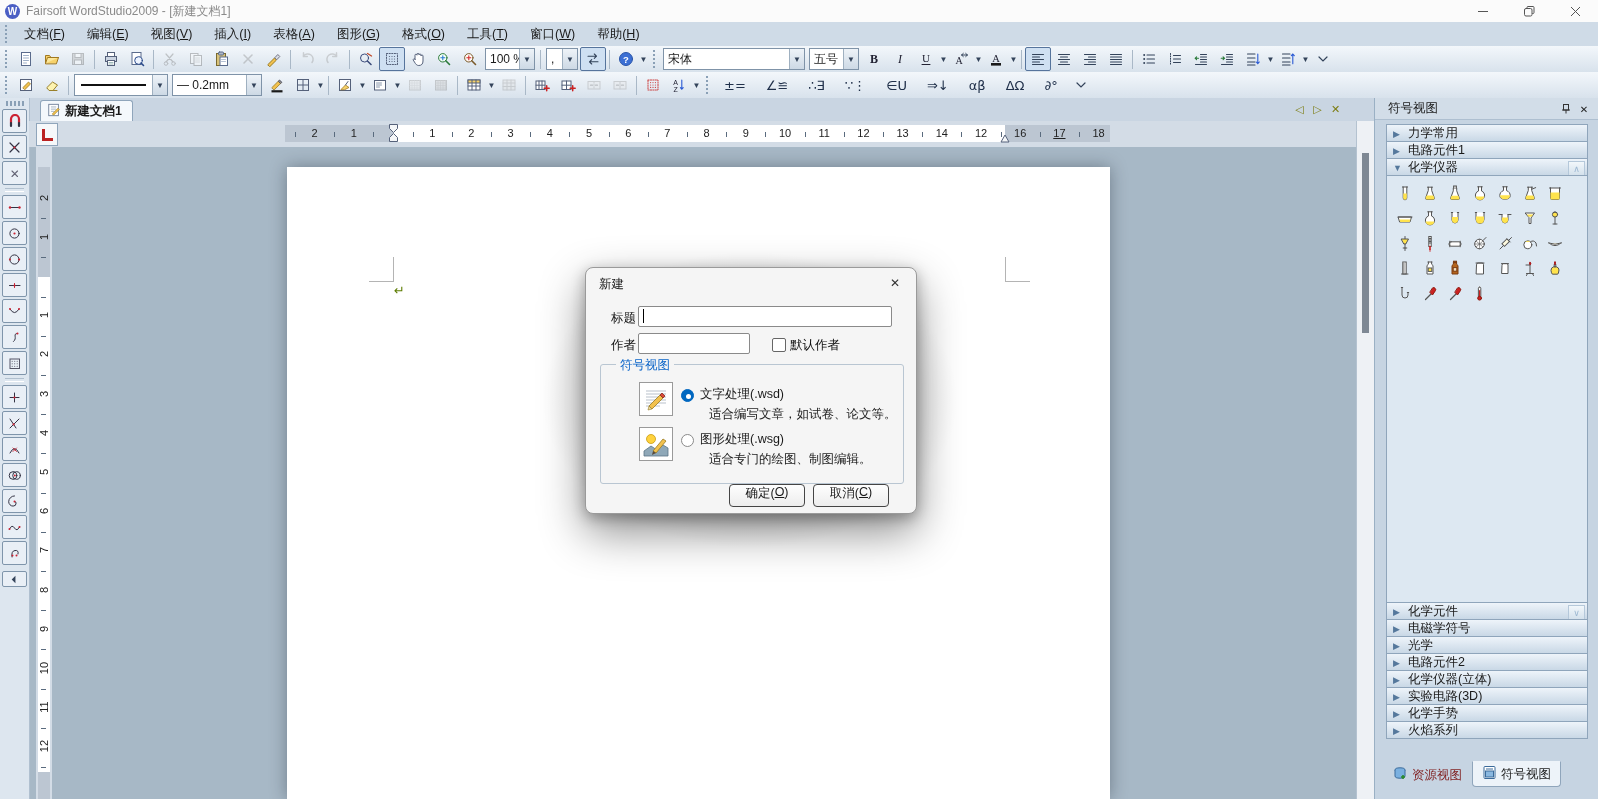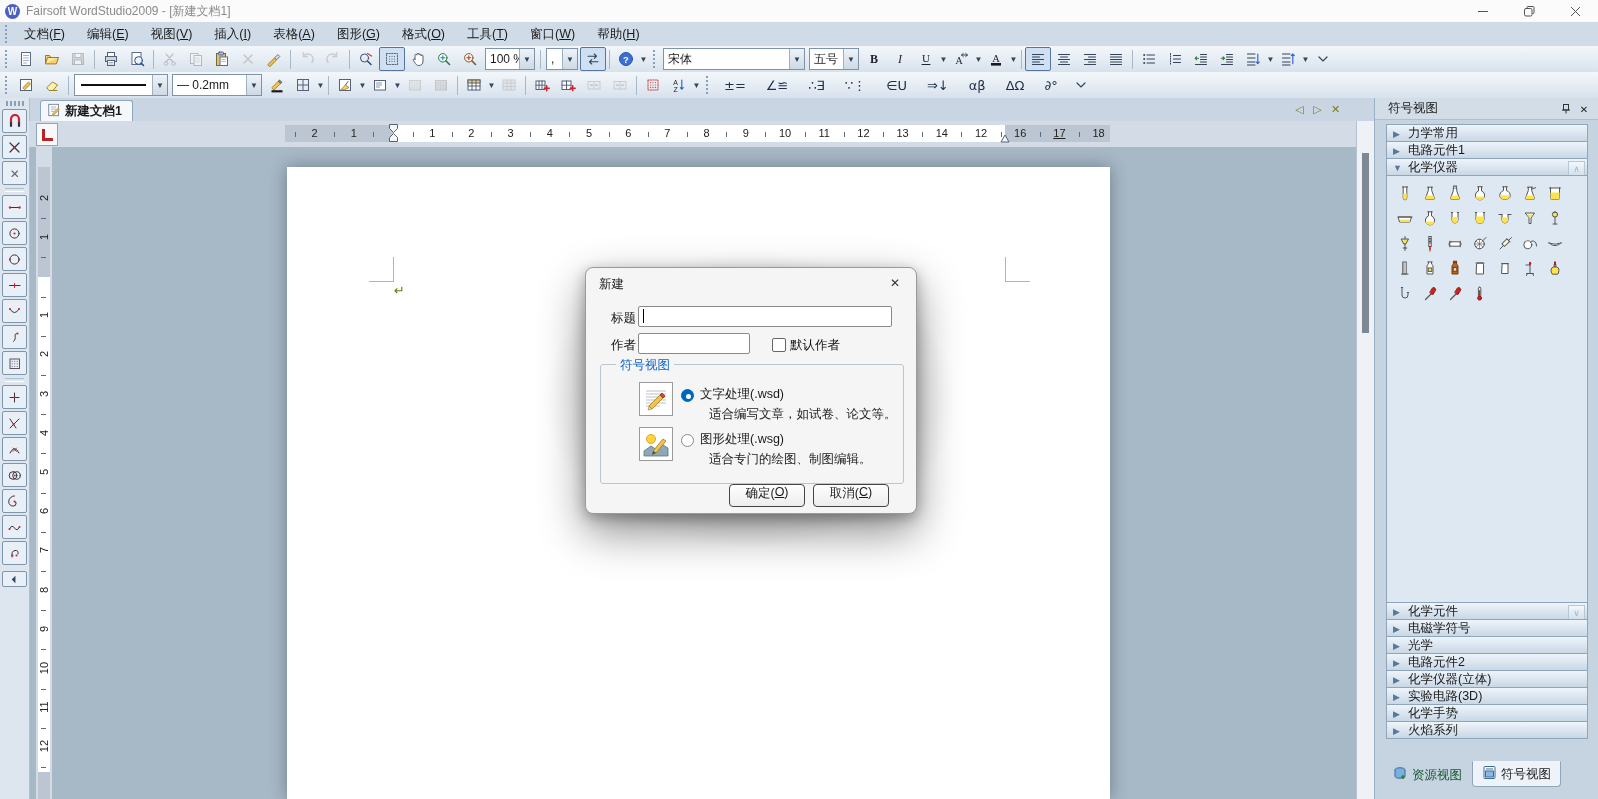--- a/index.html
+++ b/index.html
@@ -74,21 +74,21 @@
     display:flex;align-items:center;font-size:12.5px;padding-left:21px;box-sizing:border-box;}
   .cat .tri{position:absolute;left:6px;top:4px;font-size:9px;color:#55789c;}
   .cat .scrollch{position:absolute;right:2px;top:2px;width:15px;height:13px;color:#9db8d2;font-size:9px;
     display:flex;align-items:center;justify-content:center;border:1px solid #b5c8da;background:linear-gradient(#f2f7fb,#d4e1ec);}
   #symgrid{position:relative;margin-top:-1px;height:426px;border:1px solid #8fa5bb;background:#dde8f2;}
   .symcell{position:absolute;width:20px;height:20px;display:flex;align-items:center;justify-content:center;}
   .symcell svg{width:18px;height:18px;display:block;}
   #sbtabs{position:absolute;left:8px;top:664px;display:flex;}
   .sbtab{height:24px;display:flex;align-items:center;gap:4px;padding:0 9px;font-size:12.5px;border:1px solid transparent;}
   .sbtab.active{background:#edf3f9;border-color:#8fa5bb;border-top-color:#8fa5bb;border-radius:0 0 4px 4px;border-top:1px solid #edf3f9;margin-top:-1px;}
-  .sbtab.inactive{color:#14532d;}
+  .sbtab.inactive{color:#7f1d1d;}
   .sbtab svg{width:15px;height:15px;}
   
   #dlgshadow{left:540px;top:250px;width:420px;height:300px;pointer-events:none;
     background:radial-gradient(ellipse at center,rgba(0,0,0,.28),rgba(0,0,0,0) 70%);}
   #dialog{left:585px;top:267px;width:330px;height:245px;background:#f5f5f5;border:1px solid #9a9a9a;border-radius:8px;
     box-shadow:0 18px 45px rgba(0,0,0,.45),0 4px 14px rgba(0,0,0,.28);}
   #dlgtitle{position:absolute;left:13px;top:8px;font-size:12.5px;}
   #dlgclose{position:absolute;right:12px;top:6px;width:18px;height:18px;display:flex;align-items:center;justify-content:center;color:#333;font-size:12px;}
   .dlglabel{position:absolute;font-size:12.5px;color:#111;}
   .dlginput{position:absolute;height:19px;background:#fff;border:1px solid #8a8a8a;border-radius:2px;}

